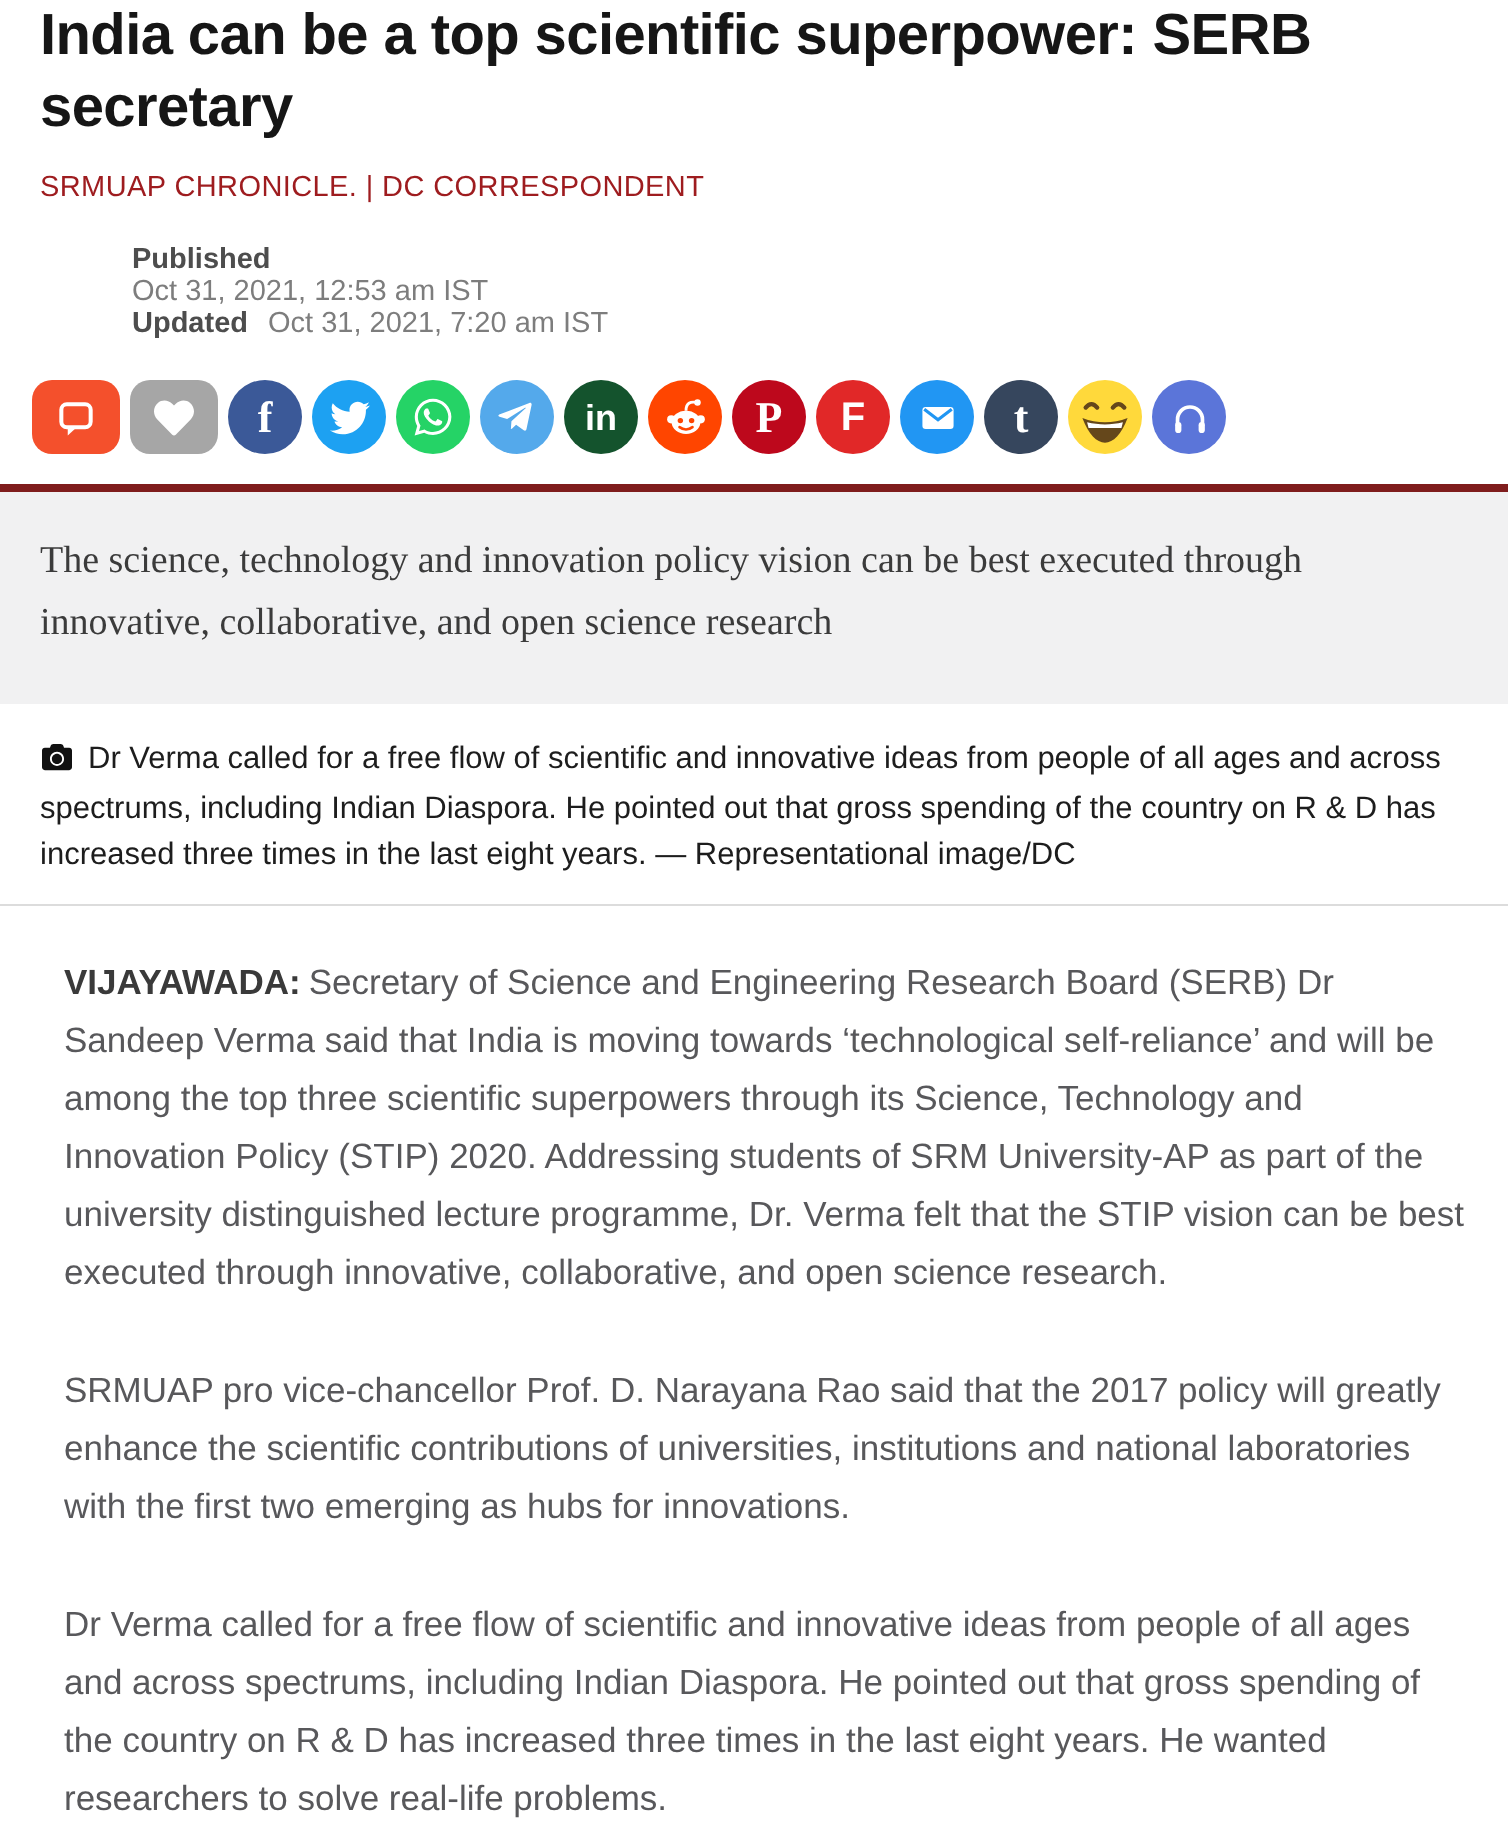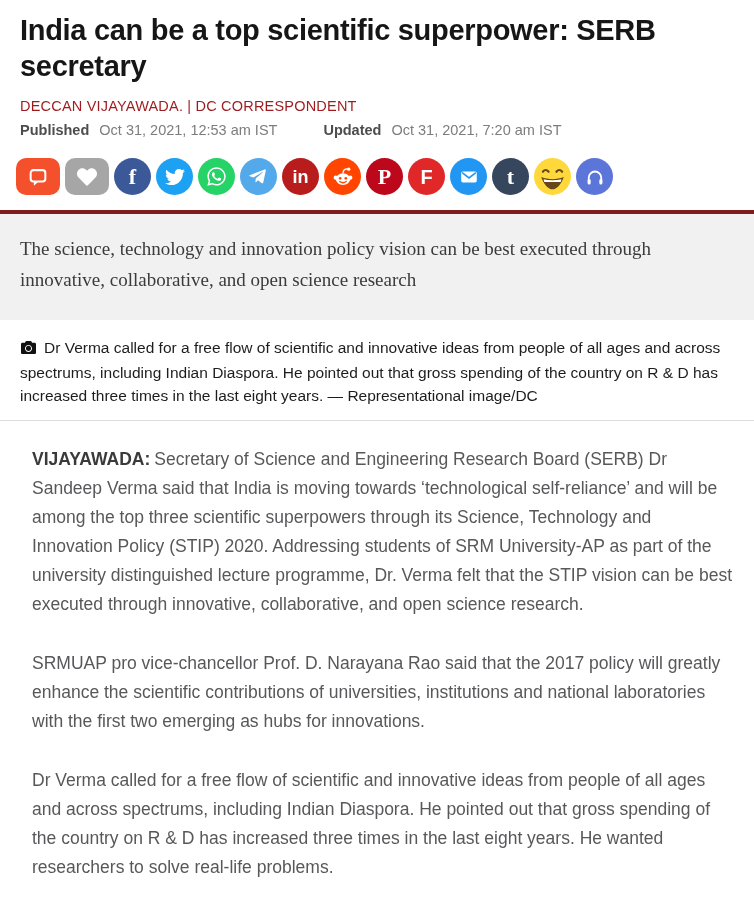--- a/index.html
+++ b/index.html
@@ -5,31 +5,31 @@
   * { box-sizing: border-box; }
   html, body { margin: 0; padding: 0; }
   body {
     width: 754px; min-height: 918px; background: #ffffff;
     font-family: "Liberation Sans", sans-serif;
     -webkit-font-smoothing: antialiased;
   }
   .pad { padding-left: 20px; padding-right: 20px; }
 
   h1.headline {
-    margin: 0; padding-top: 12px;
+    margin: 0; 
     font-size: 29px; line-height: 36px; font-weight: bold;
     color: #161616; letter-spacing: -0.3px;
   }
   .byline {
     margin-top: 14px; font-size: 14.5px; color: #9e1c1f;
     letter-spacing: 0.2px; cursor: pointer;
   }
   .meta-row {
-    margin-top: 8px; font-size: 14.5px; color: #7d7d7d;
-    display: flex; align-items: baseline;
+    margin-top: 20px; font-size: 14.5px; color: #7d7d7d;
+    display: flex; align-items: baseline; flex-direction: column;
   }
   .meta-label { font-weight: bold; color: #4d4d4d; margin-right: 10px; }
   .meta-updated { margin-left: 46px; display: flex; align-items: center; }
 
   .share-row {
     display: flex; align-items: center; gap: 5px;
     margin-top: 20px; padding-left: 16px;
   }
   .share-btn {
     width: 37px; height: 37px; border-radius: 50%;
@@ -69,21 +69,21 @@
   .lead-in { font-weight: bold; color: #3a3a3a; margin-right: 4px; }
 </style>
 </head>
 <body>
 
 <div>
 
   <div class="pad">
     <h1 class="headline">India can be a top scientific superpower: SERB secretary</h1>
 
-    <div class="byline">DECCAN VIJAYAWADA. | DC CORRESPONDENT</div>
+    <div class="byline">SRMUAP CHRONICLE. | DC CORRESPONDENT</div>
 
     <div class="meta-row">
       <span class="meta-label">Published</span>
       <span>Oct 31, 2021, 12:53 am IST</span>
       <span class="meta-updated">
         <span class="meta-label">Updated</span>
         <span>Oct 31, 2021, 7:20 am IST</span>
       </span>
     </div>
   </div>
@@ -128,21 +128,21 @@
     </button>
 
     <button class="share-btn" style="background-color: rgb(84, 169, 235);">
       <span>
         <svg width="19" height="19" viewBox="0 0 448 512" style="margin-right:3px">
           <path fill="#fff" d="M446.7 98.6l-67.6 318.8c-5.1 22.5-18.4 28.1-37.3 17.5l-103-75.9-49.7 47.8c-5.5 5.5-10.1 10.1-20.7 10.1l7.4-104.9 190.9-172.5c8.3-7.4-1.8-11.5-12.9-4.1L117.8 284 16.2 252.2c-22.1-6.9-22.5-22.1 4.6-32.7L418.2 65.8c18.4-6.9 34.5 4.1 28.5 32.8z"></path>
         </svg>
       </span>
     </button>
 
-    <button class="share-btn" style="background-color: #b91c1c;">
+    <button class="share-btn" style="background-color: #14532d;">
       <span class="glyph small">in</span>
     </button>
 
     <button class="share-btn" style="background-color: rgb(255, 69, 0);">
       <span>
         <svg width="26" height="26" viewBox="0 0 24 24">
           <circle cx="5.2" cy="12.6" r="1.9" fill="#fff"></circle>
           <circle cx="18.8" cy="12.6" r="1.9" fill="#fff"></circle>
           <ellipse cx="12" cy="14" rx="6.6" ry="5.4" fill="#fff"></ellipse>
           <path d="M12 8.6 C12 5.2 14 4.2 16.8 4.8" stroke="#fff" stroke-width="1.3" fill="none"></path>

